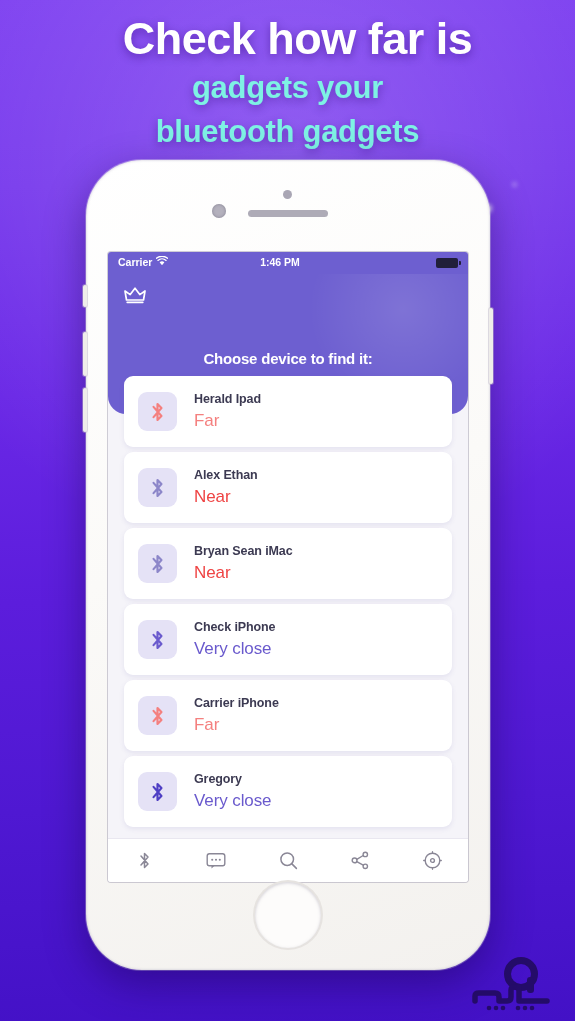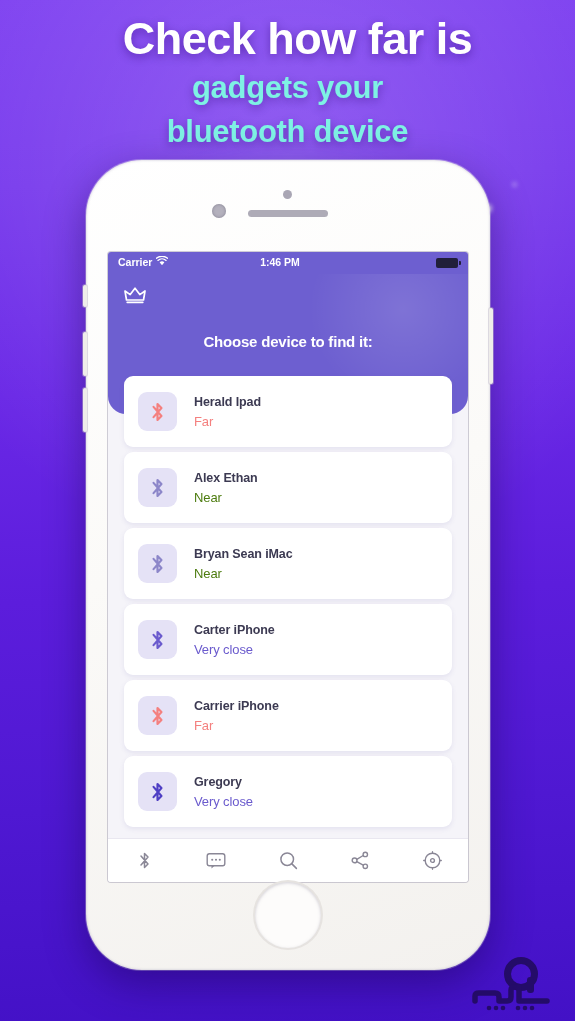--- a/index.html
+++ b/index.html
@@ -100,41 +100,41 @@
     position:relative; background:#6d5fd0; height:140px;
     border-bottom-left-radius:18px; border-bottom-right-radius:18px;
     overflow:hidden;
   }
   .header-sheen {
     position:absolute; right:-30px; top:-60px; width:190px; height:190px; border-radius:50%;
     background:radial-gradient(circle,rgba(255,255,255,0.12) 0%,rgba(255,255,255,0) 70%);
   }
   .crown { position:absolute; left:16px; top:12px; }
   .header-title {
-    position:absolute; left:0; right:0; top:59px; text-align:center;
+    position:absolute; left:0; right:0; top:76px; text-align:center;
     color:#ffffff; font-size:15px; font-weight:bold; letter-spacing:-0.2px;
   }
 
   
   .device-list { position:absolute; left:0; right:0; top:140px; bottom:44px; padding:0 16px; }
   .device-card {
     position:relative; background:#ffffff; border-radius:9px;
     height:71px; margin-bottom:5px; display:flex; align-items:center; padding:11px 14px;
     box-shadow:0 2px 5px rgba(110,100,170,0.12);
   }
   .device-card:first-child { margin-top:-16px; }
   .dev-icon {
     width:39px; height:39px; border-radius:9px; background:#e5e2f6;
     display:flex; align-items:center; justify-content:center; flex:0 0 auto;
   }
   .dev-text { margin-left:17px; }
   .dev-name { font-size:12.5px; font-weight:bold; color:#3c3a52; letter-spacing:-0.1px; }
-  .dev-status { font-size:13px; margin-top:5px; letter-spacing:-0.1px; }
+  .dev-status { font-size:17px; margin-top:5px; letter-spacing:-0.1px; }
   .st-far { color:#f4807f; }
-  .st-near { color:#4d7c0f; }
+  .st-near { color:#ef4444; }
   .st-very { color:#6a5acd; }
 
   
   .tabbar {
     position:absolute; left:0; right:0; bottom:0; height:44px; background:#ffffff;
     display:flex; align-items:center; justify-content:space-around;
     border-top:1px solid #e9e7f0;
   }
   .tab-item { width:46px; height:44px; display:flex; align-items:center; justify-content:center; }
 
@@ -147,21 +147,21 @@
 
 <div class="bg-glow"></div>
 <div class="bg-glow2"></div>
 <div class="flare f1"></div>
 <div class="flare f2"></div>
 <div class="flare f3"></div>
 
 <div class="headline">
   <div class="h1">Check how far is</div>
   <div class="h2">gadgets your</div>
-  <div class="h2">bluetooth device</div>
+  <div class="h2">bluetooth gadgets</div>
 </div>
 
 <div class="phone">
   <div class="phone-inner-shade"></div>
 
   <div class="btn-side btn-silent"></div>
   <div class="btn-side btn-volup"></div>
   <div class="btn-side btn-voldn"></div>
   <div class="btn-side btn-power"></div>
 
@@ -232,21 +232,21 @@
             <div class="dev-status st-near">Near</div>
           </div>
         </div>
         <div class="device-card">
           <div class="dev-icon">
             <svg width="17" height="22" viewBox="0 0 15 19">
               <path d="M4 5 L11 13 L7.5 16.5 L7.5 2.5 L11 6 L4 14" fill="none" stroke="#6a5acd" stroke-width="1.9" stroke-linejoin="round" stroke-linecap="round"></path>
             </svg>
           </div>
           <div class="dev-text">
-            <div class="dev-name">Carter iPhone</div>
+            <div class="dev-name">Check iPhone</div>
             <div class="dev-status st-very">Very close</div>
           </div>
         </div>
         <div class="device-card">
           <div class="dev-icon">
             <svg width="17" height="22" viewBox="0 0 15 19">
               <path d="M4 5 L11 13 L7.5 16.5 L7.5 2.5 L11 6 L4 14" fill="none" stroke="#f4807f" stroke-width="1.9" stroke-linejoin="round" stroke-linecap="round"></path>
             </svg>
           </div>
           <div class="dev-text">

